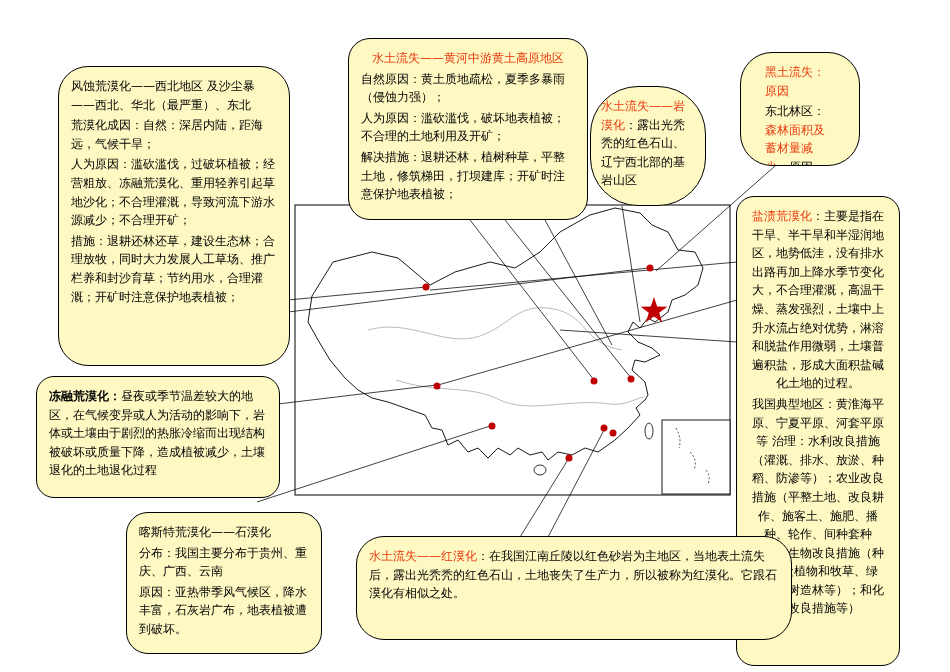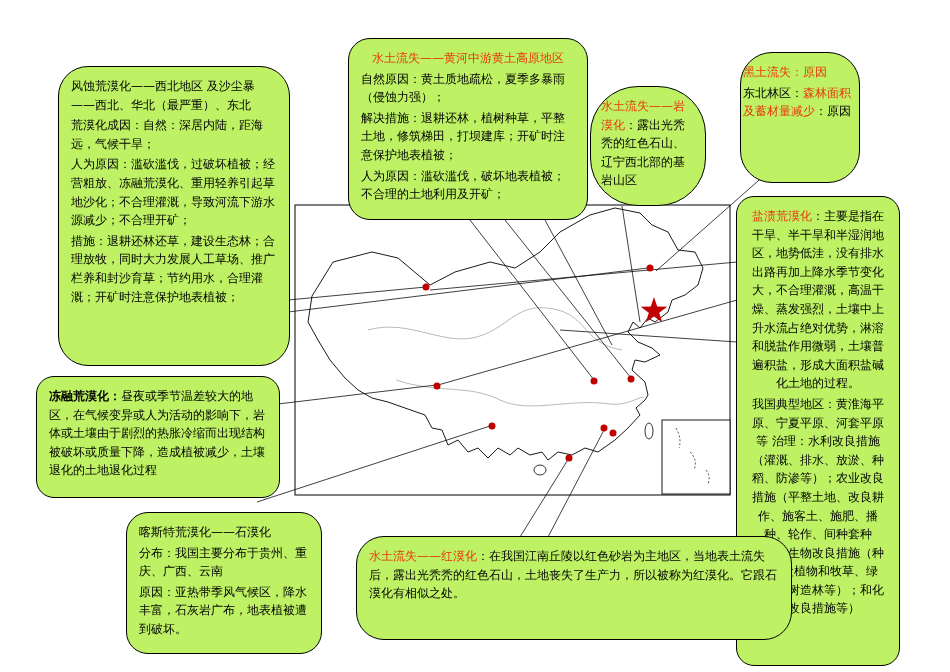--- a/index.html
+++ b/index.html
@@ -1,29 +1,29 @@
 <!DOCTYPE html>
 <html style="--title-red: #e8380d;"><head>
 <meta charset="utf-8">
 <style>
   html,body{margin:0;padding:0;background:#fff;}
   .page{position:relative;width:950px;height:672px;background:#fff;overflow:hidden;
         font-family:"DejaVu Sans",sans-serif;color:#000;}
   svg.layer{position:absolute;left:0;top:0;z-index:0;}
-  .bubble{position:absolute;background:#bef264;border:1px solid #000;box-sizing:border-box;
+  .bubble{position:absolute;background:#fef9c3;border:1px solid #000;box-sizing:border-box;
           padding:10px 12px;font-size:12px;line-height:1.55;z-index:2;overflow:hidden;}
   .bubble p{margin:0 0 2px 0;}
   .red{color:var(--title-red,#e8380d);}
   .bold{font-weight:bold;}
   .center{text-align:center;}
   #b-wind{left:58px;top:66px;width:232px;height:300px;border-radius:30px;}
   #b-freeze{left:36px;top:376px;width:244px;height:122px;border-radius:18px;}
   #b-loess{left:348px;top:38px;width:240px;height:182px;border-radius:22px;}
   #b-rocky{left:590px;top:86px;width:116px;height:120px;border-radius:48px;padding:10px 10px;}
-  #b-black{left:740px;top:52px;width:120px;height:131px;border-radius:32px;padding:10px 2px;}
+  #b-black{left:740px;top:52px;width:120px;height:114px;border-radius:32px;padding:10px 24px;}
   #b-saline{left:736px;top:196px;width:164px;height:470px;border-radius:18px;text-align:center;}
   #b-karst{left:126px;top:500px;width:196px;height:142px;border-radius:22px;margin-top:12px;}
   #b-red{left:356px;top:536px;width:436px;height:104px;border-radius:28px;}
 </style>
 </head>
 <body>
 
 <div class="page">
 
   <svg id="overlay" class="layer" width="950" height="672" viewBox="0 0 950 672">
@@ -78,22 +78,22 @@
     <p>措施：退耕还林还草，建设生态林；合理放牧，同时大力发展人工草场、推广栏养和封沙育草；节约用水，合理灌溉；开矿时注意保护地表植被；</p>
   </div>
 
   <div class="bubble" id="b-freeze">
     <p><span class="bold">冻融荒漠化：</span><span>昼夜或季节温差较大的地区，在气候变异或人为活动的影响下，岩体或土壤由于剧烈的热胀冷缩而出现结构被破坏或质量下降，造成植被减少，土壤退化的土地退化过程</span></p>
   </div>
 
   <div class="bubble" id="b-loess">
     <p class="red center">水土流失——黄河中游黄土高原地区</p>
     <p>自然原因：黄土质地疏松，夏季多暴雨（侵蚀力强）；</p>
+    <p>人为原因：滥砍滥伐，破坏地表植被；不合理的土地利用及开矿；</p>
     <p>解决措施：退耕还林，植树种草，平整土地，修筑梯田，打坝建库；开矿时注意保护地表植被；</p>
-    <p>人为原因：滥砍滥伐，破坏地表植被；不合理的土地利用及开矿；</p>
   </div>
 
   <div class="bubble" id="b-rocky">
     <p><span class="red">水土流失——岩漠化</span><span>：露出光秃秃的红色石山、辽宁西北部的基岩山区</span></p>
   </div>
 
   <div class="bubble" id="b-black">
     <p class="red">黑土流失：原因</p>
     <p><span>东北林区：</span><span class="red">森林面积及蓄材量减少</span><span>：原因</span></p>
   </div>

